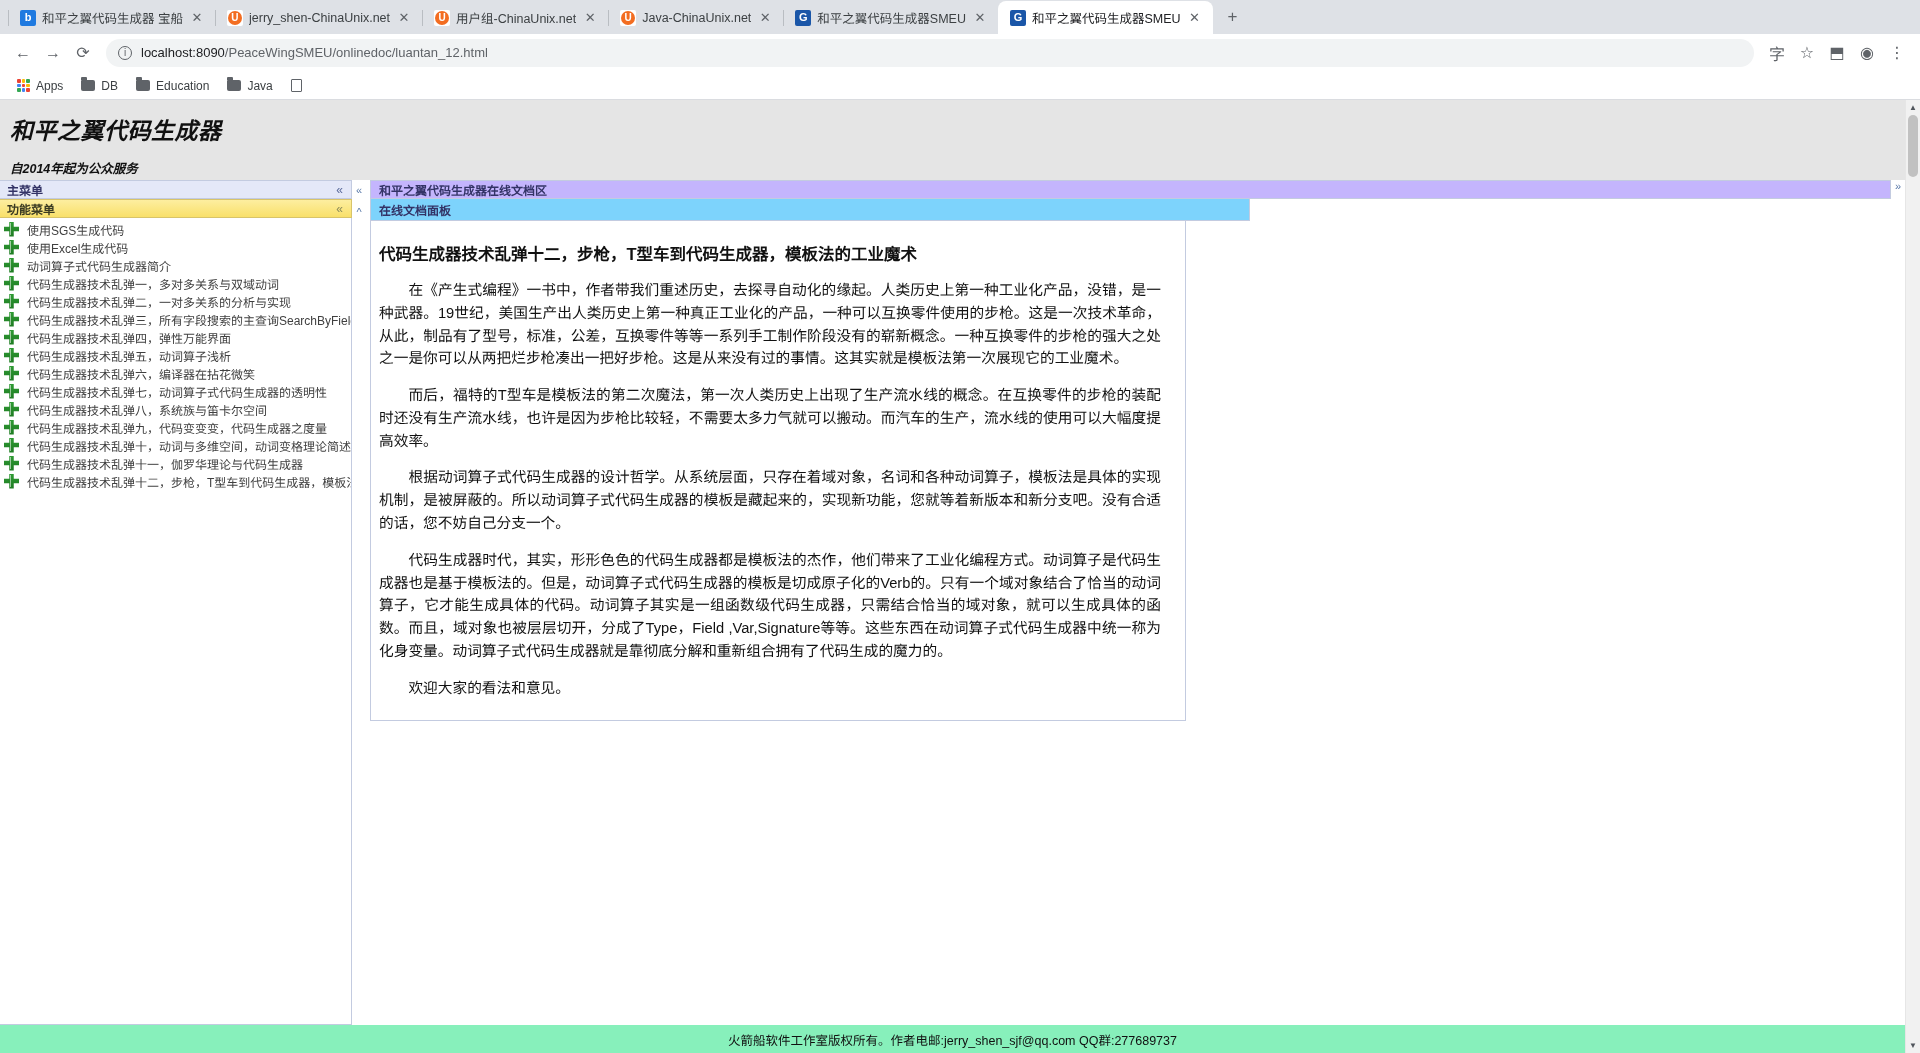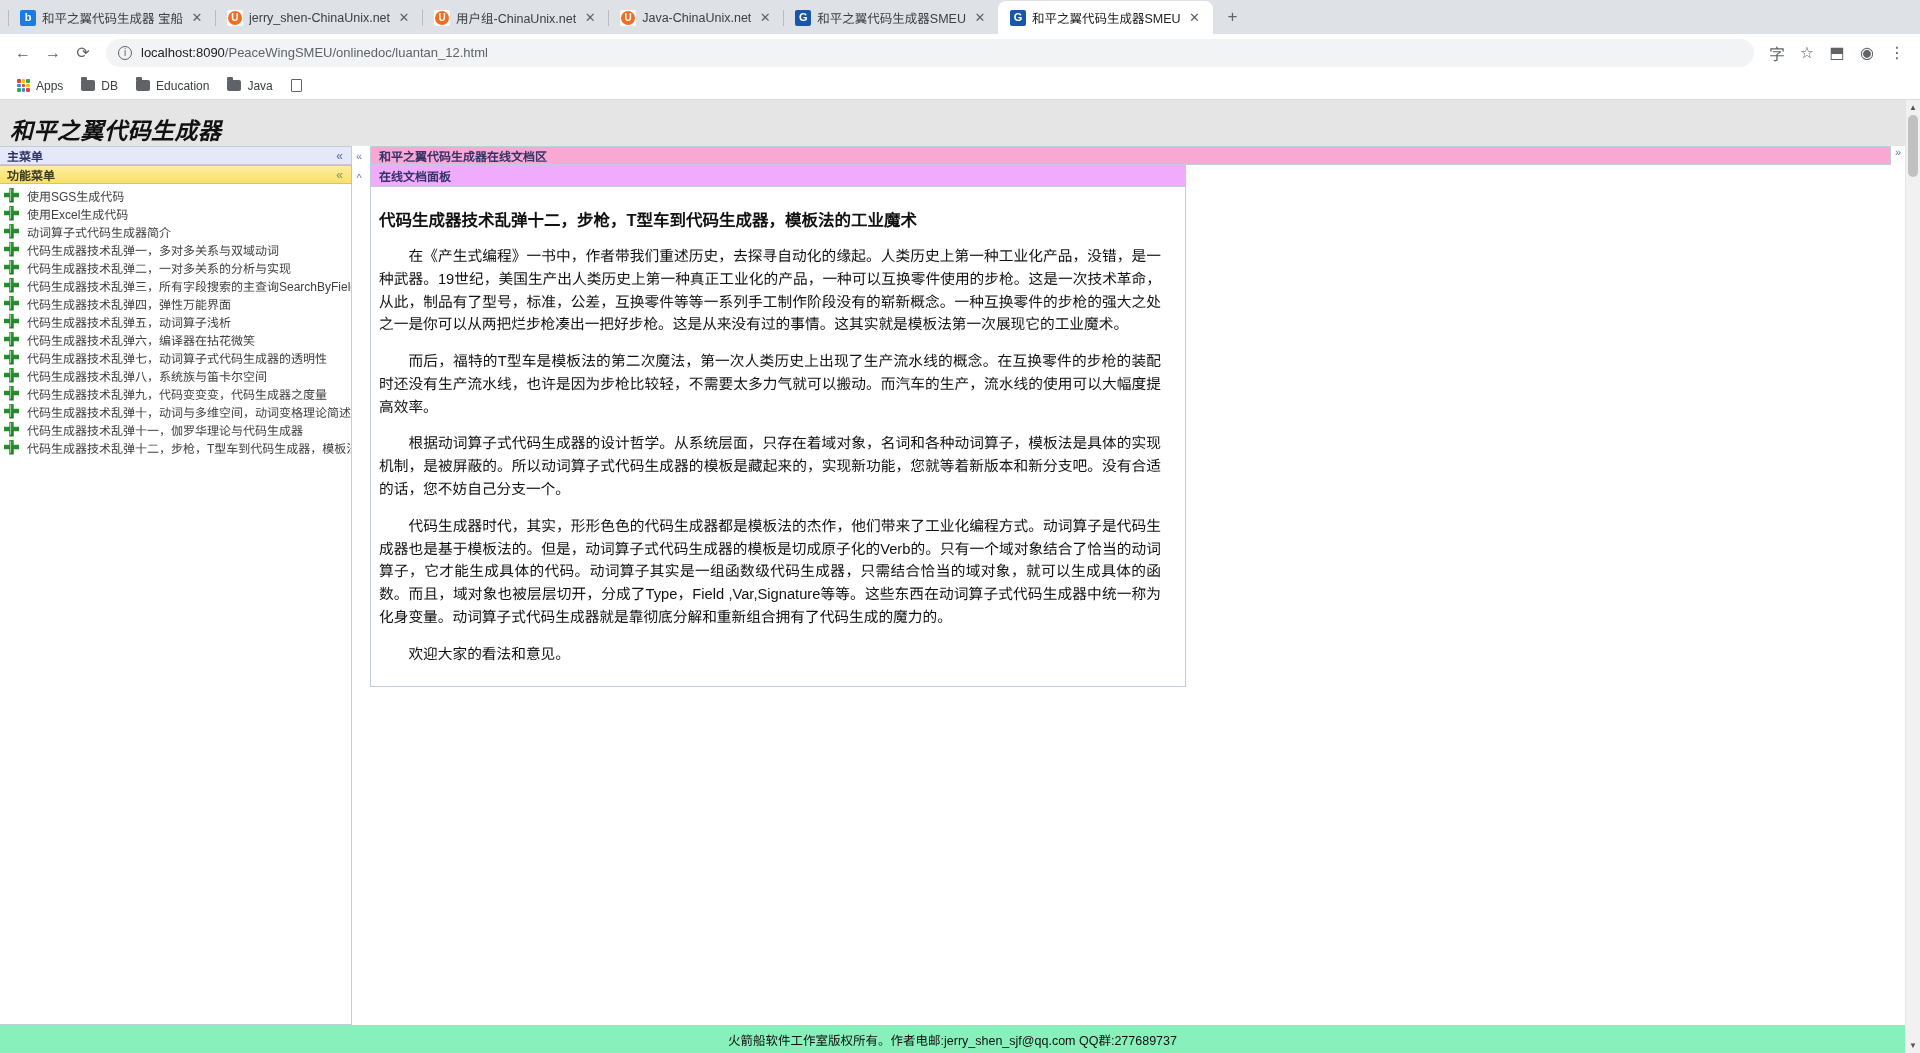--- a/index.html
+++ b/index.html
@@ -250,37 +250,37 @@
 
   
   .content {
     flex: 1 1 auto;
     display: flex; flex-direction: column;
     min-width: 0;
     padding-left: 4px;
   }
   .content-head {
     height: 19px;
-    background: #f9a8d4;
+    background: #c4b5fd;
     border: 1px solid #c3cbe0;
     display: flex; align-items: center;
     padding-left: 8px;
     font-size: 12px; font-weight: bold; color: #333366;
     flex: none;
   }
   .content-sub {
     height: 22px;
-    background: #f0abfc;
+    background: #7dd3fc;
     border: 1px solid #c3cbe0;
     border-top: none;
     display: flex; align-items: center;
     padding-left: 8px;
     font-size: 12px; font-weight: bold; color: #333366;
     flex: none;
-    width: 816px;
+    width: 880px;
   }
   .doc-wrap {
     flex: 1 1 auto;
     display: flex;
     min-height: 0;
   }
   .doc {
     width: 816px; flex: none;
     border: 1px solid #c3cbe0;
     border-top: none;
@@ -432,20 +432,21 @@
       <span class="pagefile"></span>
       <span></span>
     </div>
   </div>
 
   <div class="viewport">
     <div class="page">
 
       <div class="banner">
         <h1>和平之翼代码生成器</h1>
+        <div class="subtitle">自2014年起为公众服务</div>
       </div>
 
       <div class="body-area">
 
         <div class="sidebar">
           <div class="panel-head main">
             <span>主菜单</span>
             <span class="chev">«</span>
           </div>
           <div class="panel-head func">

